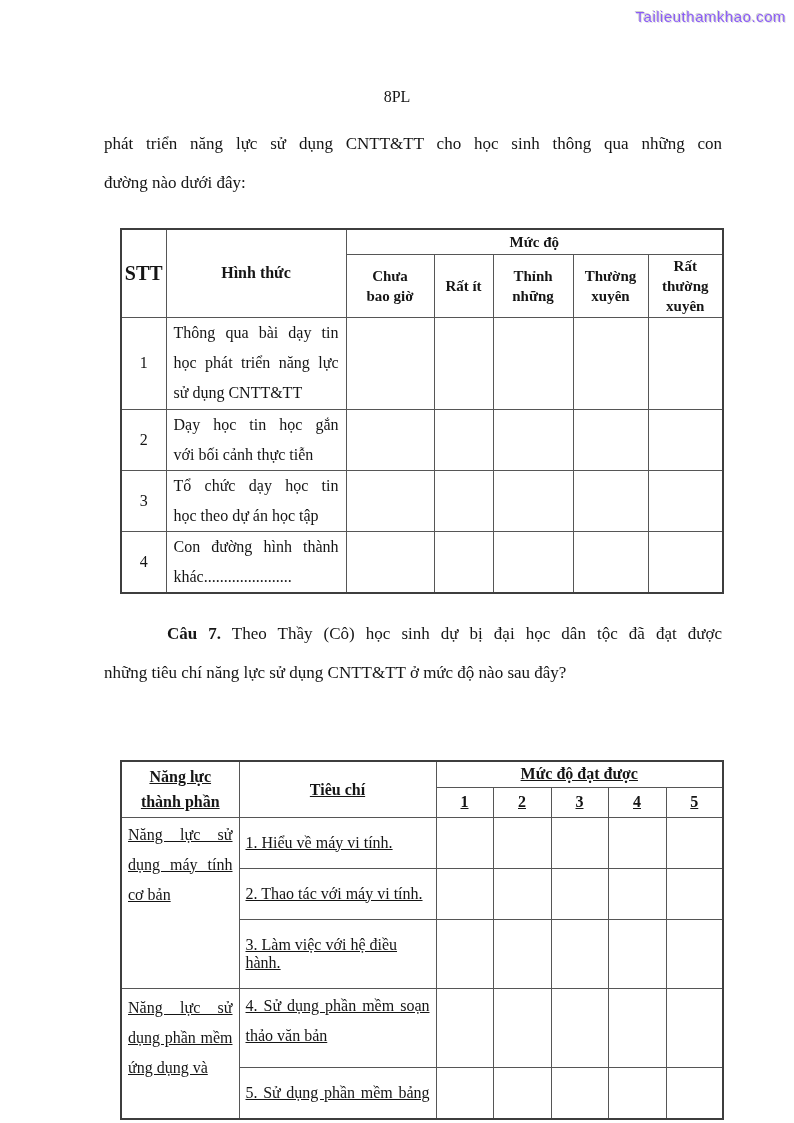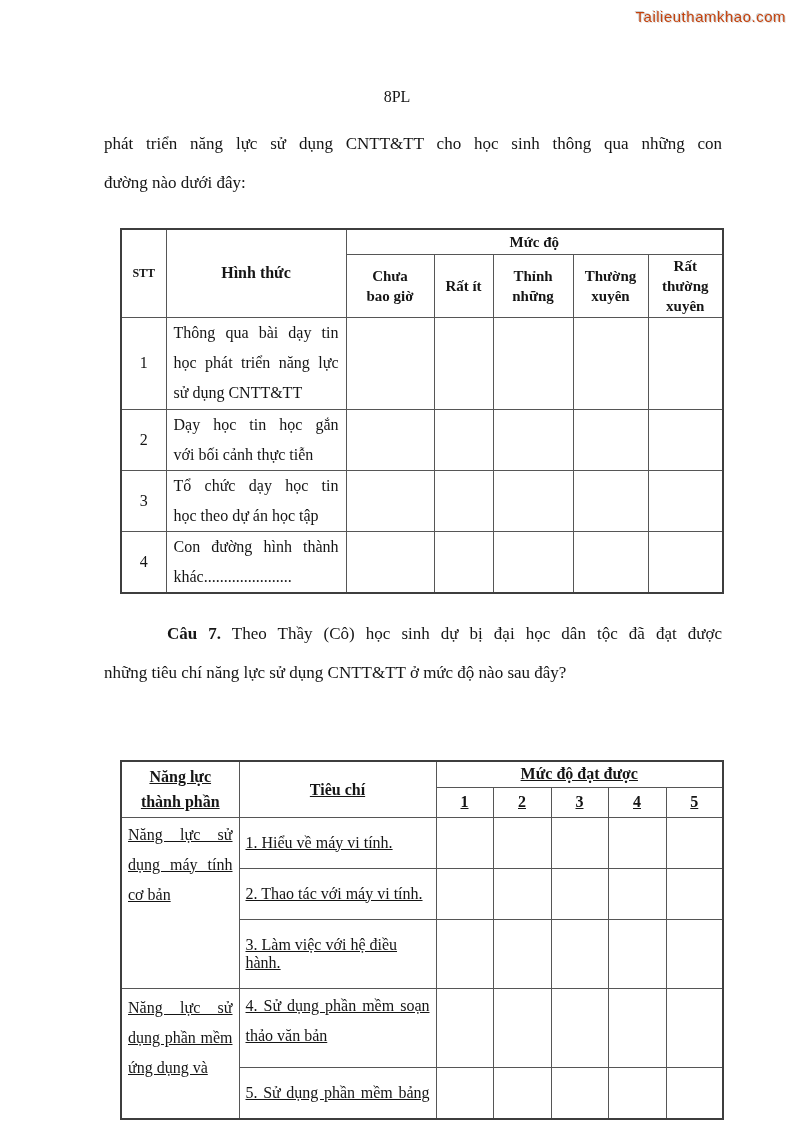--- a/index.html
+++ b/index.html
@@ -7,21 +7,21 @@
     position:relative;
     width:794px;height:1123px;
     background:#ffffff;
     font-family:"Liberation Serif", serif;
     color:#151515;
     overflow:hidden;
   }
   .watermark{
     position:absolute;top:8px;right:8px;
     font-family:"Liberation Sans", sans-serif;
-    font-size:15px;color:#c2410c;
+    font-size:15px;color:#8b5cf6;
     text-shadow:1px 1px 0 #e3e3e3, -1px -1px 0 #cfcfcf;
     letter-spacing:0.5px;
   }
   .page-num{
     position:absolute;top:88px;left:0;width:100%;
     text-align:center;font-size:16px;
   }
   
   .para{position:absolute;left:104px;width:618px;font-size:17px;line-height:39px;}
   .para .pl{text-align:justify;text-align-last:justify;}
@@ -68,21 +68,21 @@
       <col style="width:45px">
         <col style="width:180px">
         <col style="width:88px">
       <col style="width:59px">
         <col style="width:80px">
         <col style="width:75px">
         <col style="width:75px">
     </colgroup>
     <tbody>
         <tr style="height:25px;">
-      <th rowspan="2" class="hdr" style="font-size:12px;margin-left:12px;">STT</th>
+      <th rowspan="2" class="hdr" style="font-size:20px;margin-left:12px;">STT</th>
       <th rowspan="2" class="hdr" style="font-size:16px;">Hình thức</th>
       <th colspan="5" class="hdr">Mức độ</th>
     </tr>
     <tr style="height:63px;">
       <th class="hdr">
             <div>Chưa</div>
             <div>bao giờ</div>
           </th>
       <th class="hdr">
             <div>Rất ít</div>

